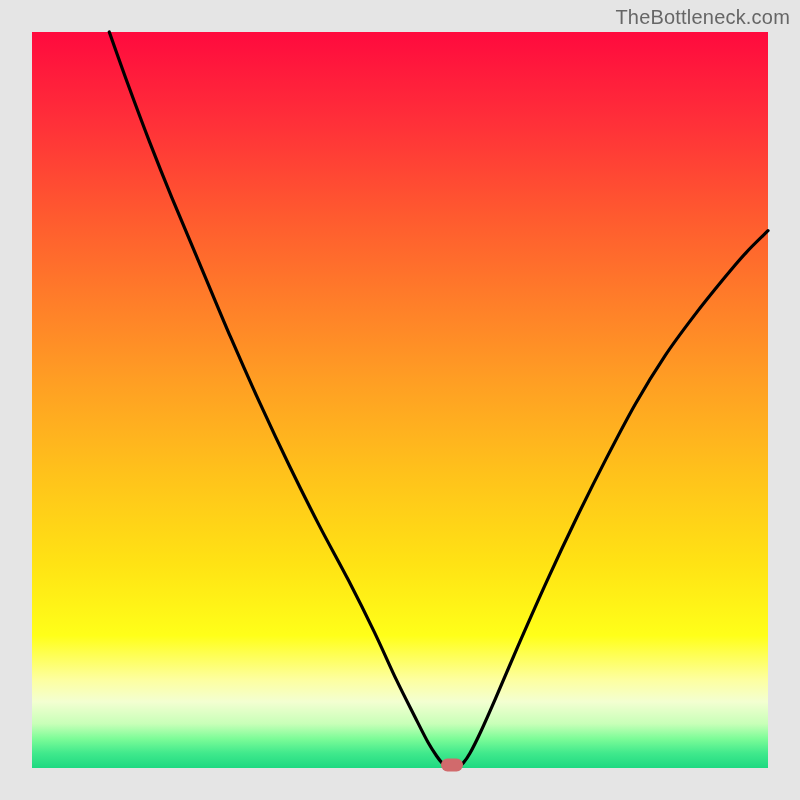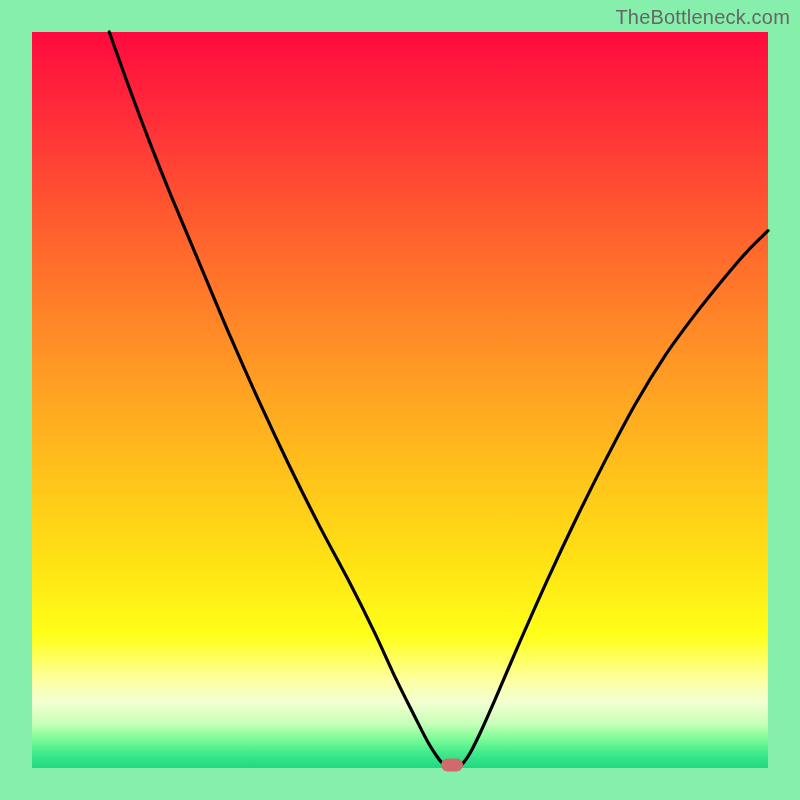--- a/index.html
+++ b/index.html
@@ -8,21 +8,21 @@
     width: 800px;
     height: 800px;
     background: #000;
     overflow: hidden;
     font-family: Arial, Helvetica, sans-serif;
   }
   .frame {
     position: relative;
     width: 800px;
     height: 800px;
-    background: #86efac;
+    background: #e5e5e5;
   }
   .plot-area {
     position: absolute;
     left: 32px;
     top: 32px;
     width: 736px;
     height: 736px;
     background: linear-gradient(
       to bottom,
       #ff0a3e 0%,

